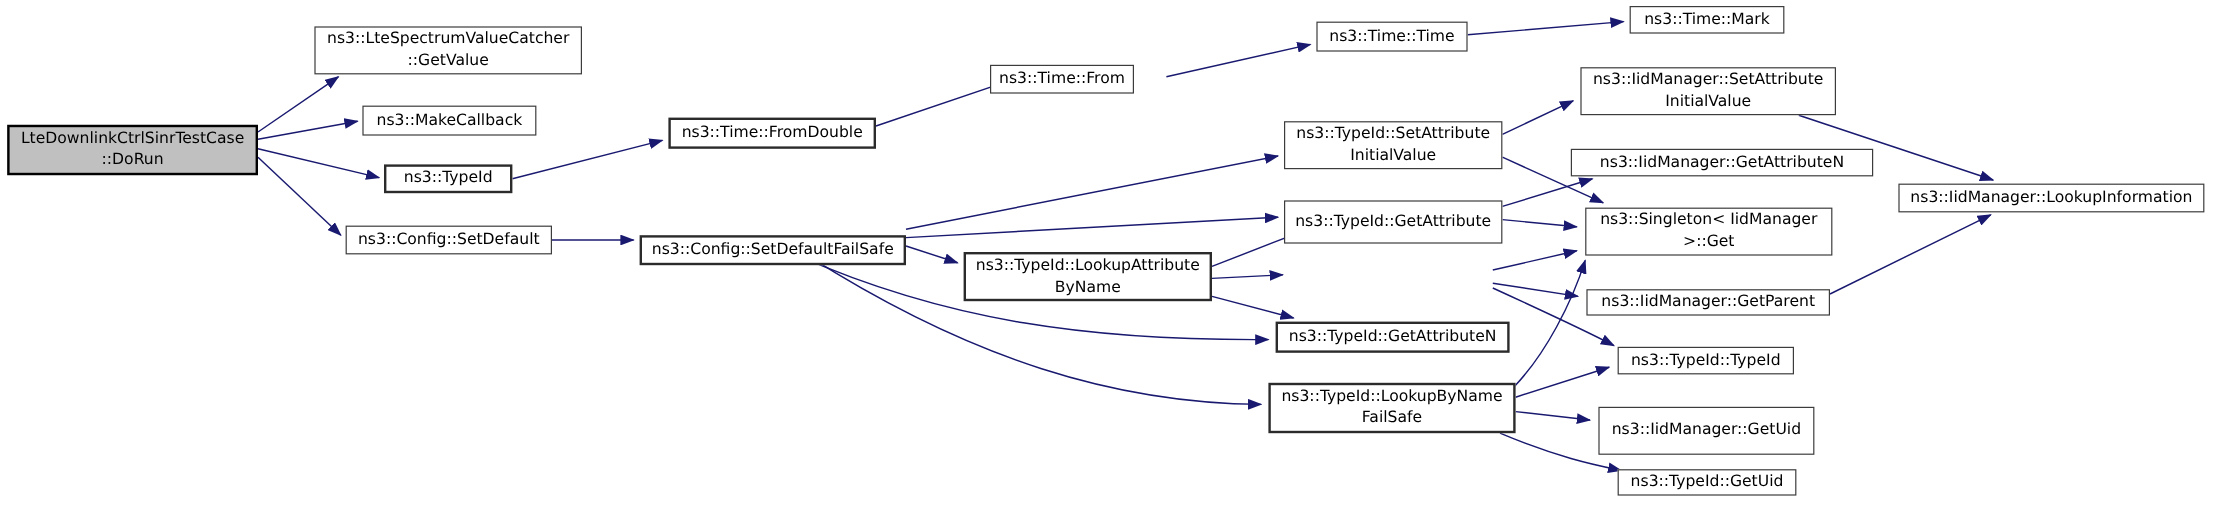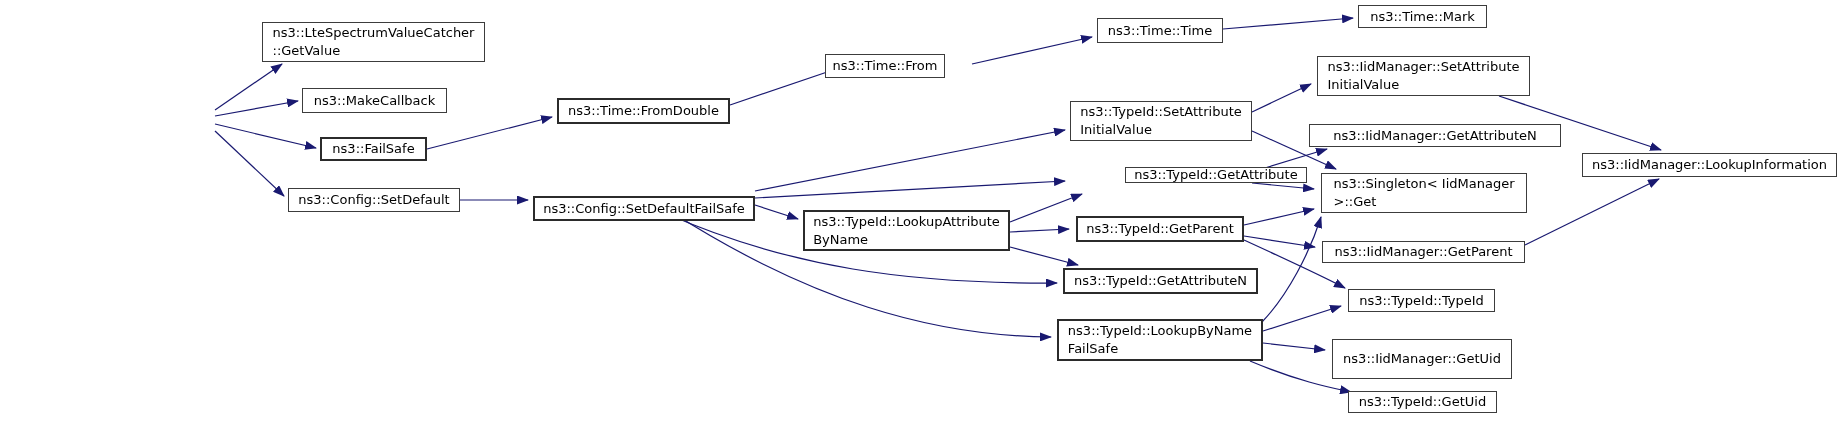--- a/index.html
+++ b/index.html
@@ -15,20 +15,21 @@
   #edges{position:absolute;left:0;top:0;width:1844px;height:424px;}
   .edge{fill:none;stroke:#191970;stroke-width:1.2px;}
   .node{
     position:absolute;
     box-sizing:border-box;
     background:#ffffff;
     border:1.2px solid #3c3c3c;
     display:flex;
     align-items:center;
     justify-content:center;
+    text-align:center;
     white-space:pre-line;
     line-height:18px;
     padding:1px 2px;
     cursor:pointer;
   }
   .node.bold{border-width:2px;border-color:#2b2b2b;}
   .node.main{
     background:#c0c0c0;
     border:2px solid #000000;
     cursor:default;
@@ -70,27 +71,29 @@
     <path class="edge" d="M1244,225 L1314,209" marker-end="url(#arrow)"></path>
     <path class="edge" d="M1244,236 L1315,247" marker-end="url(#arrow)"></path>
     <path class="edge" d="M1244,240 C1292,262 1324,277 1345,288" marker-end="url(#arrow)"></path>
     <path class="edge" d="M1525,245 L1659,179" marker-end="url(#arrow)"></path>
     <path class="edge" d="M1262,322 C1288,295 1310,252 1321,217" marker-end="url(#arrow)"></path>
     <path class="edge" d="M1263,331 L1341,306" marker-end="url(#arrow)"></path>
     <path class="edge" d="M1263,343 L1325,350" marker-end="url(#arrow)"></path>
     <path class="edge" d="M1250,361 C1300,382 1332,388 1351,392" marker-end="url(#arrow)"></path>
   </svg>
 
+  <div class="node main" style="left:6px;top:104px;width:209px;height:42px">LteDownlinkCtrlSinrTestCase
+::DoRun</div>
 
   <div class="node" style="left:262px;top:22px;width:223px;height:40px">ns3::LteSpectrumValueCatcher
 ::GetValue</div>
 
   <div class="node" style="left:302px;top:88px;width:145px;height:25px">ns3::MakeCallback</div>
 
-  <div class="node bold" style="left:320px;top:137px;width:107px;height:24px">ns3::FailSafe</div>
+  <div class="node bold" style="left:320px;top:137px;width:107px;height:24px">ns3::TypeId</div>
 
   <div class="node" style="left:288px;top:188px;width:172px;height:24px">ns3::Config::SetDefault</div>
 
   <div class="node bold" style="left:533px;top:196px;width:222px;height:25px">ns3::Config::SetDefaultFailSafe</div>
 
   <div class="node bold" style="left:557px;top:98px;width:173px;height:26px">ns3::Time::FromDouble</div>
 
   <div class="node" style="left:825px;top:54px;width:120px;height:24px">ns3::Time::From</div>
 
   <div class="node" style="left:1097px;top:18px;width:126px;height:25px">ns3::Time::Time</div>
@@ -98,26 +101,25 @@
   <div class="node" style="left:1358px;top:5px;width:129px;height:23px">ns3::Time::Mark</div>
 
   <div class="node" style="left:1317px;top:56px;width:213px;height:40px">ns3::IidManager::SetAttribute
 InitialValue</div>
 
   <div class="node" style="left:1070px;top:101px;width:182px;height:40px">ns3::TypeId::SetAttribute
 InitialValue</div>
 
   <div class="node" style="left:1309px;top:124px;width:252px;height:23px">ns3::IidManager::GetAttributeN</div>
 
-  <div class="node" style="left:1125px;top:167px;width:182px;height:16px">ns3::TypeId::GetAttribute</div>
+  <div class="node" style="left:1070px;top:167px;width:182px;height:36px">ns3::TypeId::GetAttribute</div>
 
   <div class="node" style="left:1321px;top:173px;width:206px;height:40px">ns3::Singleton&lt; IidManager
 &gt;::Get</div>
 
-  <div class="node bold" style="left:1076px;top:216px;width:168px;height:26px">ns3::TypeId::GetParent</div>
 
   <div class="node" style="left:1322px;top:241px;width:203px;height:22px">ns3::IidManager::GetParent</div>
 
   <div class="node bold" style="left:803px;top:210px;width:207px;height:41px">ns3::TypeId::LookupAttribute
 ByName</div>
 
   <div class="node bold" style="left:1063px;top:268px;width:195px;height:26px">ns3::TypeId::GetAttributeN</div>
 
   <div class="node bold" style="left:1057px;top:319px;width:206px;height:42px">ns3::TypeId::LookupByName
 FailSafe</div>

